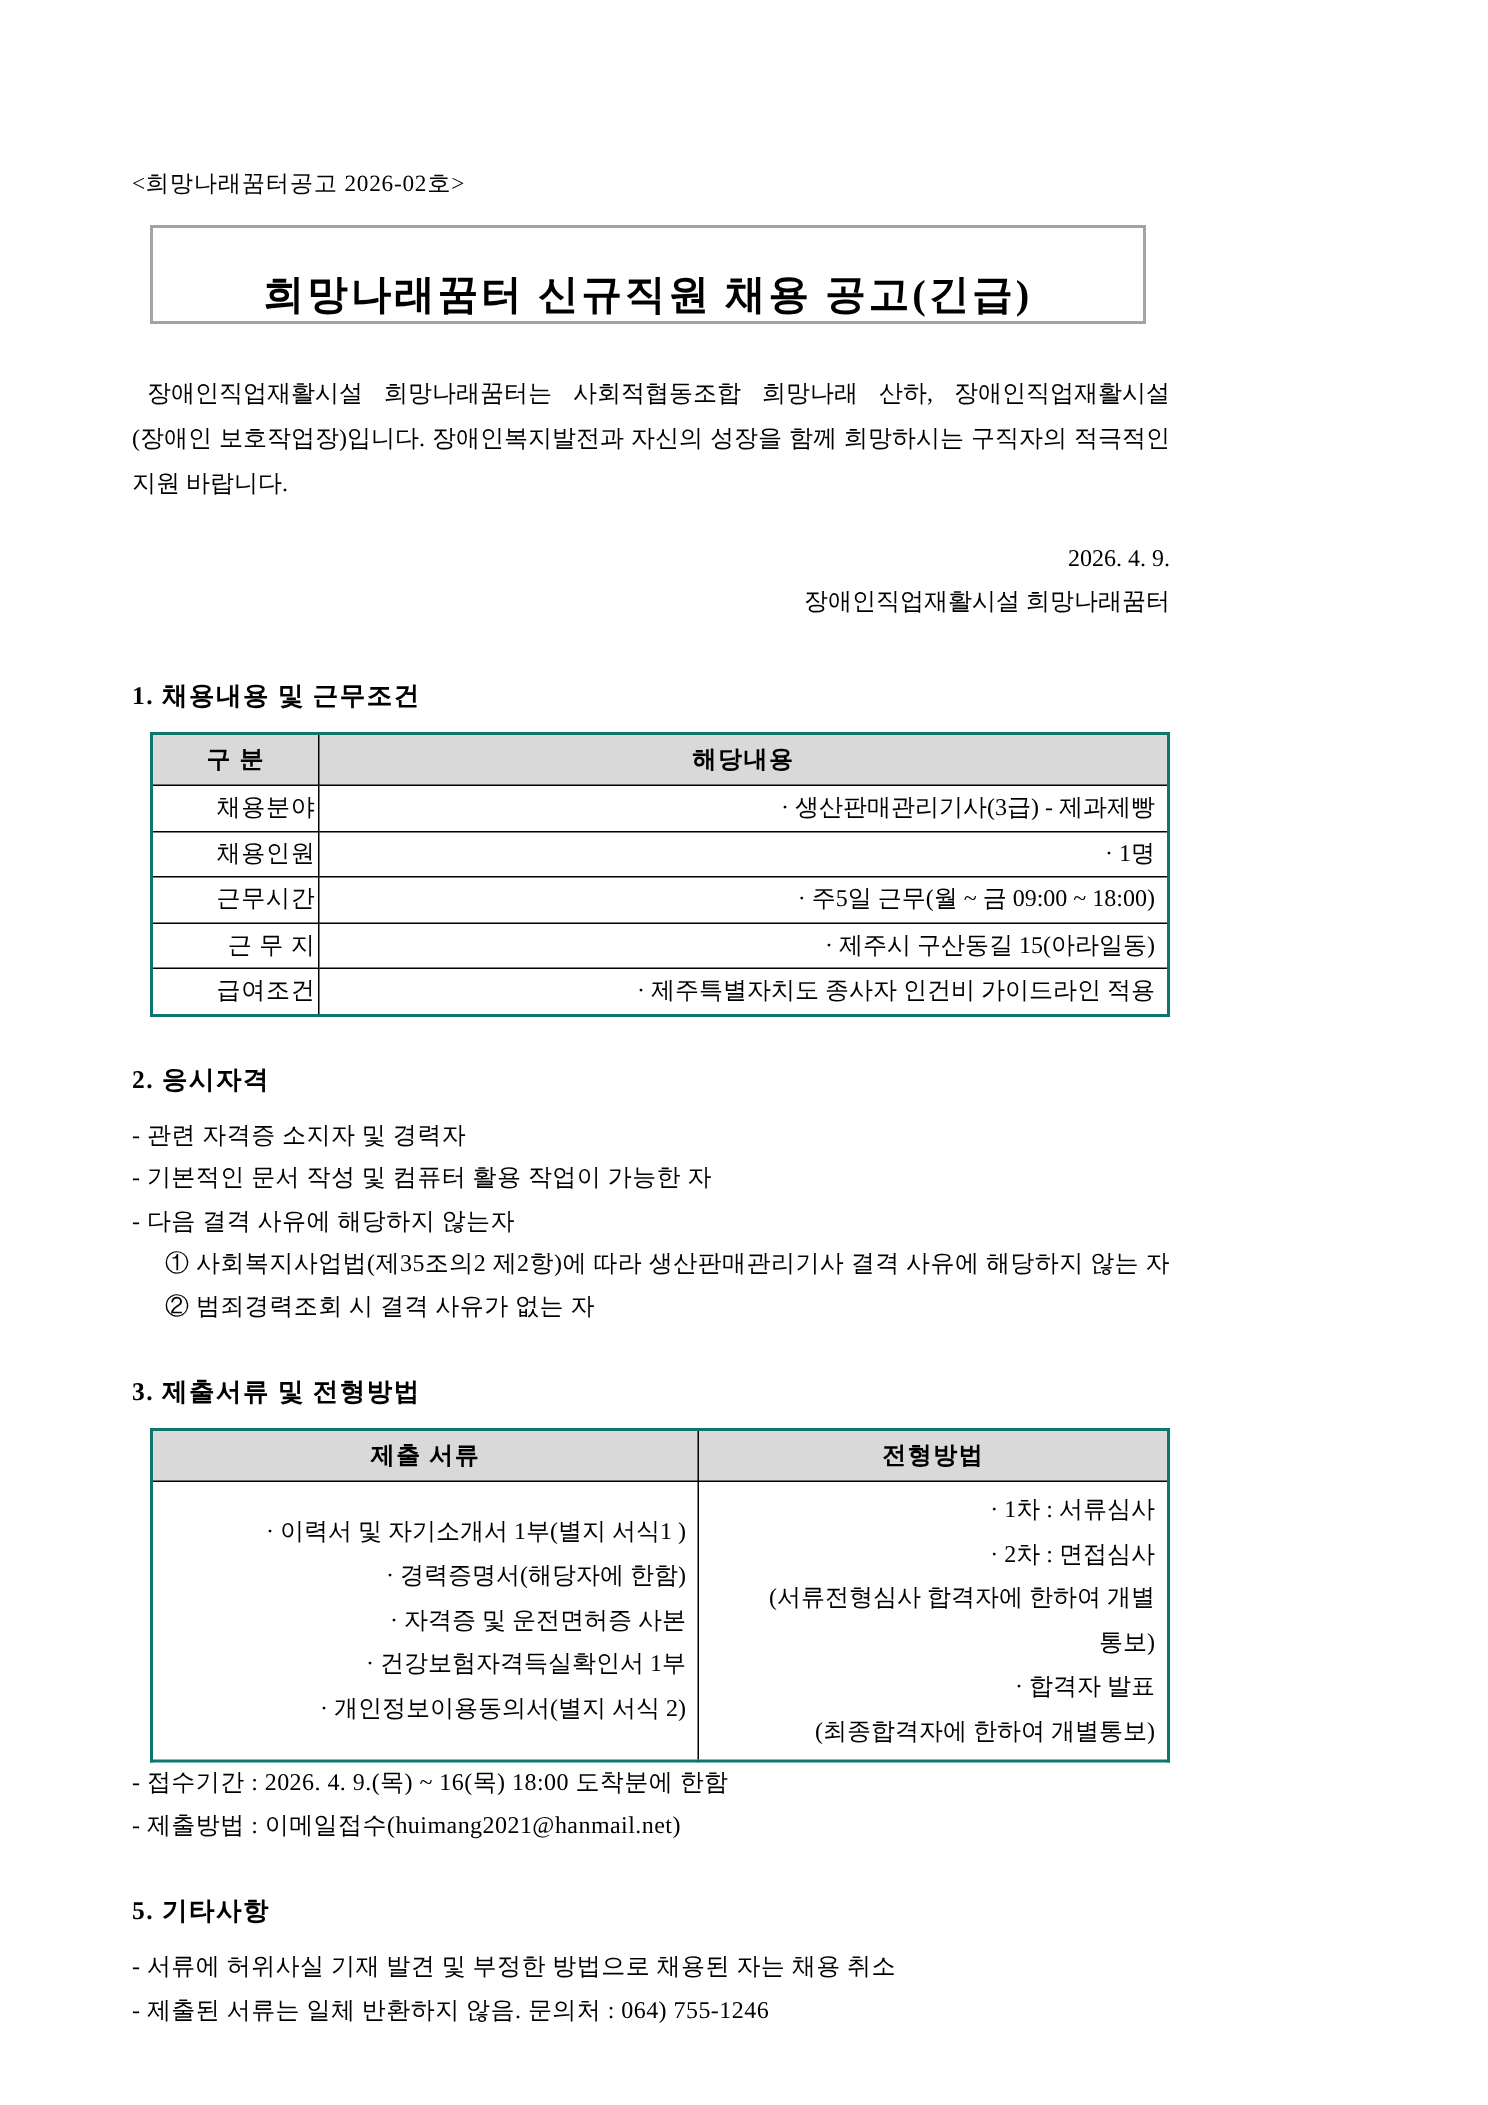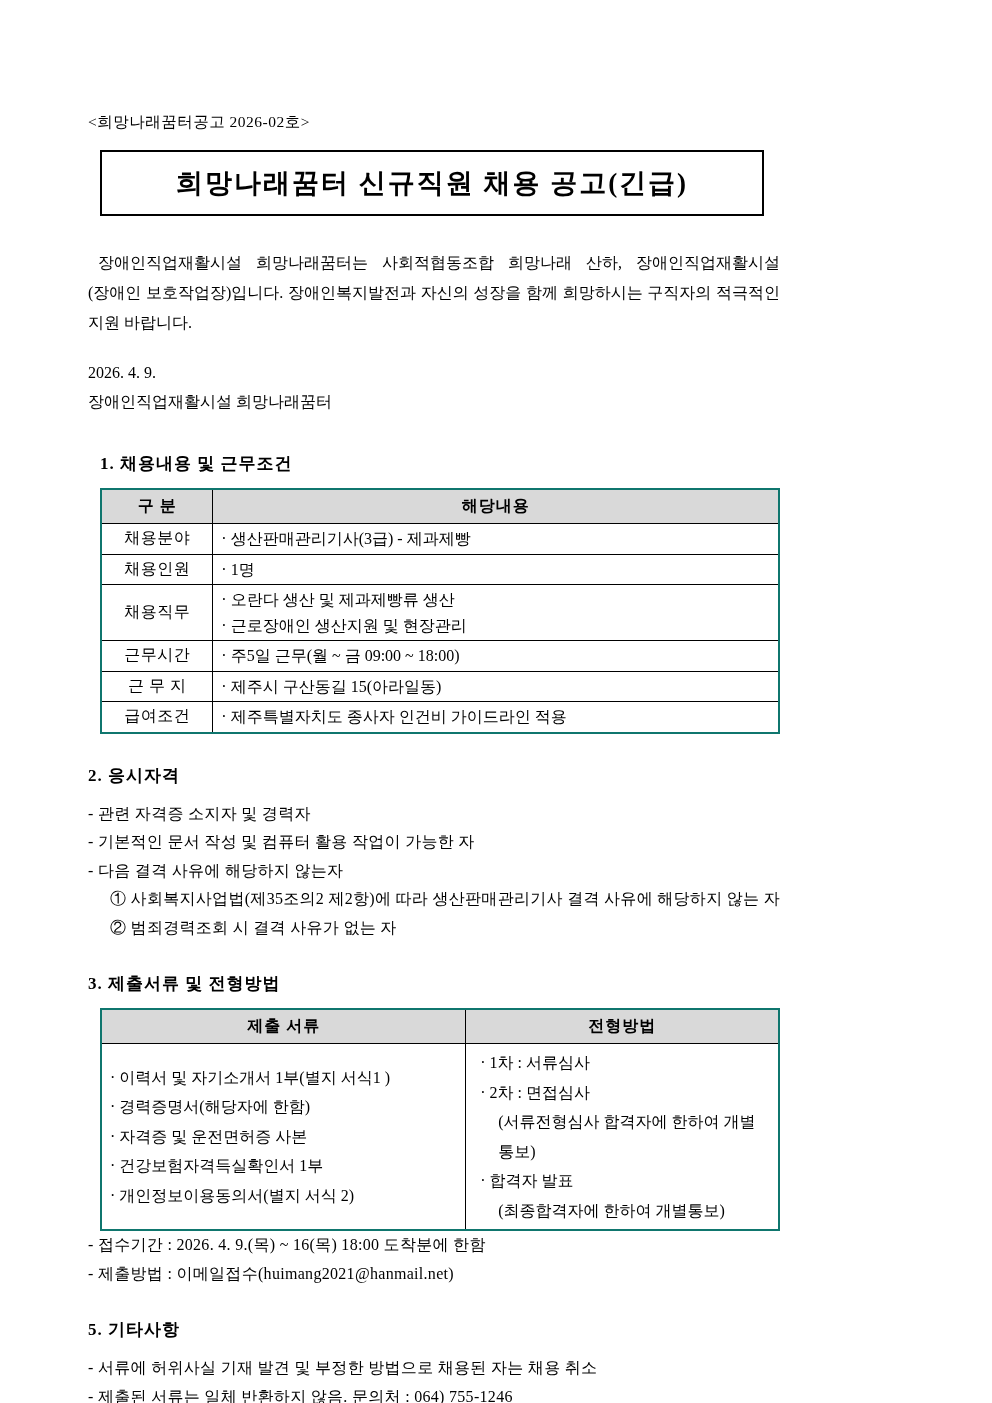--- a/index.html
+++ b/index.html
@@ -13,62 +13,64 @@
     font-family: "Liberation Serif", "DejaVu Serif", serif;
     padding: 112px 88px 40px 88px;
     overflow: hidden;
   }
   .notice-no {
     font-size: 15.5px;
     letter-spacing: 0.5px;
     margin-bottom: 17px;
   }
   .title-box {
-    border: 2px solid #000000;
+    border: 2px solid #a3a3a3;
     margin: 0 16px 0 12px;
     height: 62px;
     display: flex;
-    align-items: center;
+    align-items: flex-end;
     justify-content: center;
   }
   .title-text {
     font-size: 27px;
     font-weight: bold;
     letter-spacing: 2px;
   }
   .intro {
     font-size: 16px;
     line-height: 30px;
     text-align: justify;
     text-indent: 10px;
     margin: 32px 0 20px 0;
     word-break: keep-all;
   }
   .align-right {
+    text-align: right;
     font-size: 16px;
     line-height: 29px;
   }
   .section-heading {
     font-size: 17px;
     font-weight: bold;
     letter-spacing: 1px;
     margin: 30px 0 13px 0;
   }
-  .section-heading.first { margin-top: 36px; margin-left: 12px; }
+  .section-heading.first { margin-top: 36px; }
   table.doc-table {
     border-collapse: collapse;
     border: 2px solid #0f766e;
     width: calc(100% - 12px);
     margin-left: 12px;
     table-layout: fixed;
   }
   table.doc-table th, table.doc-table td {
     border: 1.5px solid #000000;
     font-size: 16px;
     vertical-align: middle;
+    text-align: right;
   }
   table.doc-table th {
     background: #d9d9d9;
     font-weight: bold;
     text-align: center;
     padding: 6px 4px;
     letter-spacing: 1px;
   }
   td.row-label {
     text-align: center;
@@ -123,27 +125,20 @@
           <div class="cell-line">· 생산판매관리기사(3급) - 제과제빵</div>
         </td>
       </tr>
       <tr>
         <td class="row-label">채용인원</td>
         <td class="row-content">
           <div class="cell-line">· 1명</div>
         </td>
       </tr>
       <tr>
-        <td class="row-label">채용직무</td>
-        <td class="row-content">
-          <div class="cell-line">· 오란다 생산 및 제과제빵류 생산</div>
-          <div class="cell-line">· 근로장애인 생산지원 및 현장관리</div>
-        </td>
-      </tr>
-      <tr>
         <td class="row-label">근무시간</td>
         <td class="row-content">
           <div class="cell-line">· 주5일 근무(월 ~ 금 09:00 ~ 18:00)</div>
         </td>
       </tr>
       <tr>
         <td class="row-label">근 무 지</td>
         <td class="row-content">
           <div class="cell-line">· 제주시 구산동길 15(아라일동)</div>
         </td>

